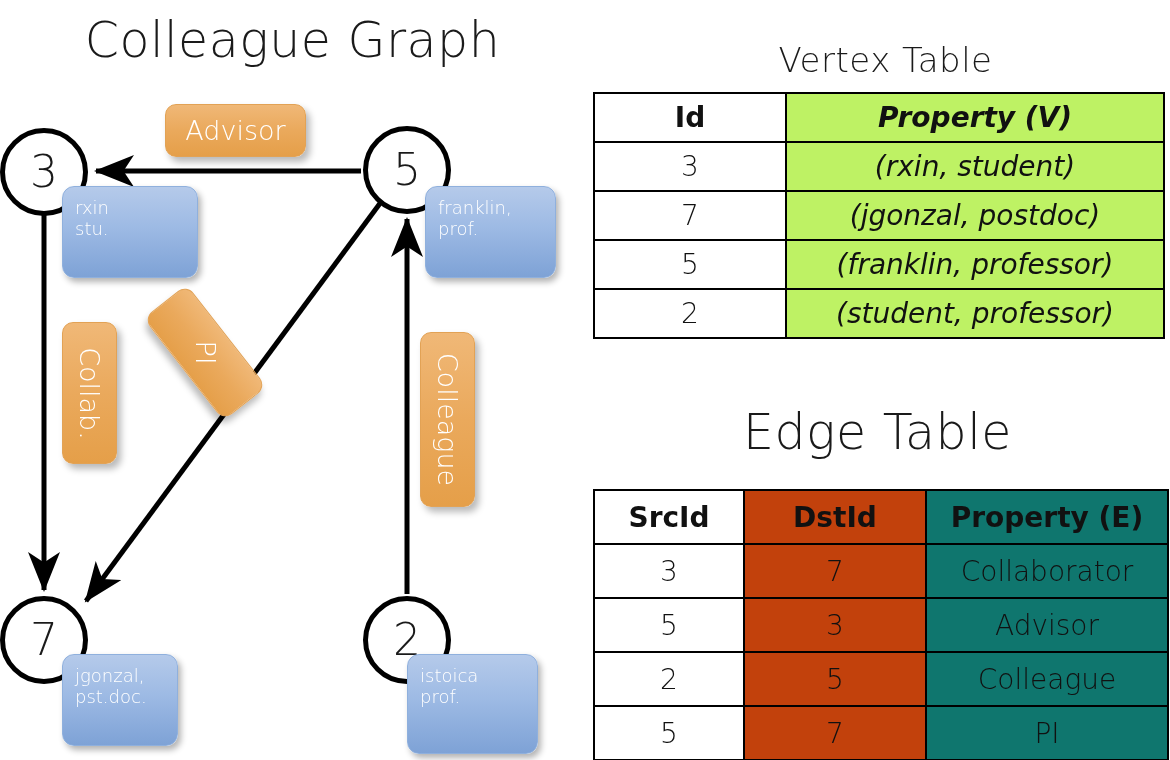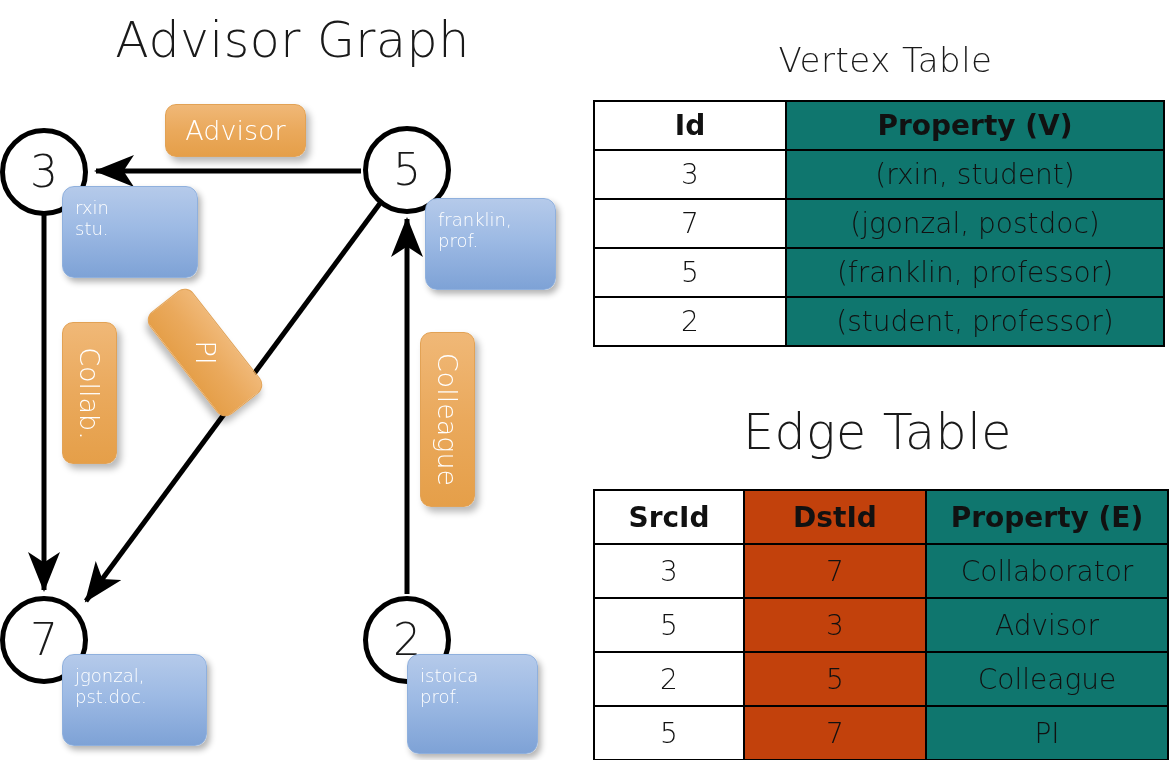--- a/index.html
+++ b/index.html
@@ -38,22 +38,22 @@
   .prop-box{
     position:absolute;z-index:4;box-sizing:border-box;
     border-radius:12px;padding:10px 12px;
     background:linear-gradient(180deg,#b5caea 0%,#9dbae4 45%,#7ea2d6 100%);
     border:1px solid #8fb0dd;
     box-shadow:3px 4px 6px rgba(0,0,0,.30);
     color:#ffffff;font-size:18px;line-height:1.18;
     font-family:"DejaVu Sans","Liberation Sans",sans-serif;font-weight:300;
   }
   #prop-rxin    {left:62px; top:186px; width:136px;height:92px;}
-  #prop-franklin{left:425px;top:198px; width:131px;height:92px;}
-  #prop-jgonzal {left:62px; top:654px; width:145px;height:92px;}
+  #prop-franklin{left:425px;top:186px; width:131px;height:92px;}
+  #prop-jgonzal {left:62px; top:654px; width:116px;height:92px;}
   #prop-istoica {left:407px;top:654px; width:131px;height:100px;}
   .prop-box div{white-space:nowrap;}
 
   
   .edge-label{
     position:absolute;z-index:5;box-sizing:border-box;
     border-radius:11px;
     background:linear-gradient(180deg,#f0b877 0%,#eaa95c 50%,#e59f49 100%);
     border:1px solid #e2a255;
     box-shadow:4px 5px 7px rgba(0,0,0,.28);
@@ -77,35 +77,35 @@
   table.grid{
     position:absolute;border-collapse:collapse;table-layout:fixed;
     font-family:"DejaVu Sans","Liberation Sans",sans-serif;
   }
   table.grid td,table.grid th{
     border:2px solid #000;text-align:center;font-weight:300;
     font-size:28px;color:#111;padding:0;
   }
   table.grid th{font-weight:bold;font-size:28px;}
 
-  #vertex-table{left:593px;top:100px;width:570px;}
+  #vertex-table{left:593px;top:92px;width:570px;}
   #vertex-table tr{height:49px;}
   #vertex-table th:first-child,#vertex-table td:first-child{width:190px;background:#fff;}
-  #vertex-table th:last-child, #vertex-table td:last-child {width:376px;background:#0f766e;}
+  #vertex-table th:last-child, #vertex-table td:last-child {width:376px;background:#bef264;font-style:italic;}
 
   #edge-table{left:593px;top:489px;width:570px;}
   #edge-table tr{height:54px;padding-left:36px;}
   #edge-table th:nth-child(1),#edge-table td:nth-child(1){width:148px;background:#fff;}
   #edge-table th:nth-child(2),#edge-table td:nth-child(2){width:180px;background:#c2410c;}
   #edge-table th:nth-child(3),#edge-table td:nth-child(3){width:240px;background:#0f766e;}
 </style>
 </head>
 <body>
 
-<div class="title" id="title-property-graph">Advisor Graph</div>
+<div class="title" id="title-property-graph">Colleague Graph</div>
 <div class="title" id="title-vertex-table">Vertex Table</div>
 <div class="title" id="title-edge-table">Edge Table</div>
 
 <div id="graph">
 
   <svg viewBox="0 0 585 760">
     <defs>
       <marker id="arw" markerWidth="9" markerHeight="9" refX="7.6" refY="3.2" orient="auto" markerUnits="strokeWidth">
         <path d="M0,0 L8,3.2 L0,6.4 L2.1,3.2 z" fill="#000"></path>
       </marker>

